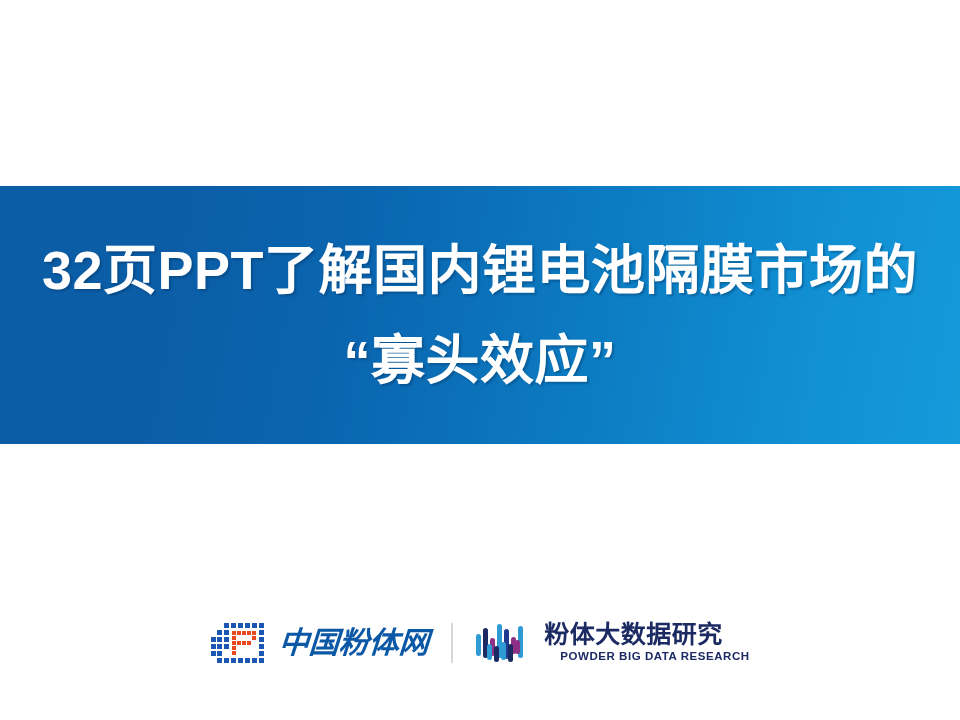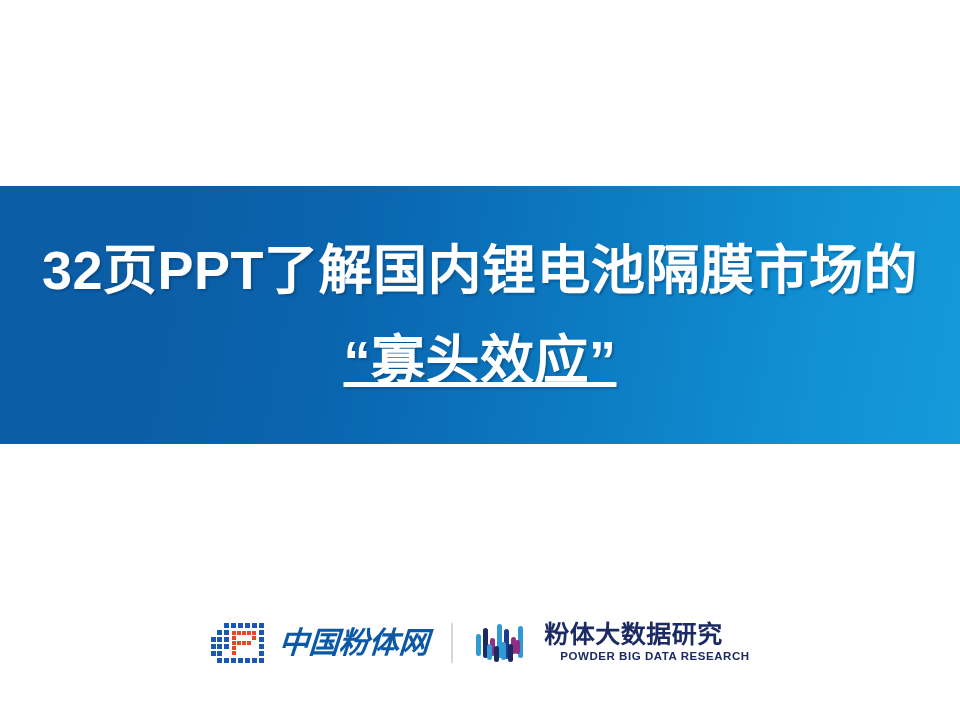--- a/index.html
+++ b/index.html
@@ -52,21 +52,20 @@
     line-height: 1.0;
   }
 
   .title-line-1 {
     font-size: 54px;
     margin-bottom: 36px;
   }
 
   .title-line-2 {
     font-size: 54px;
-    text-decoration: underline;
   }
 
   
   .footer-logos {
     position: absolute;
     left: 0;
     top: 612px;
     width: 960px;
     height: 62px;
     display: flex;

